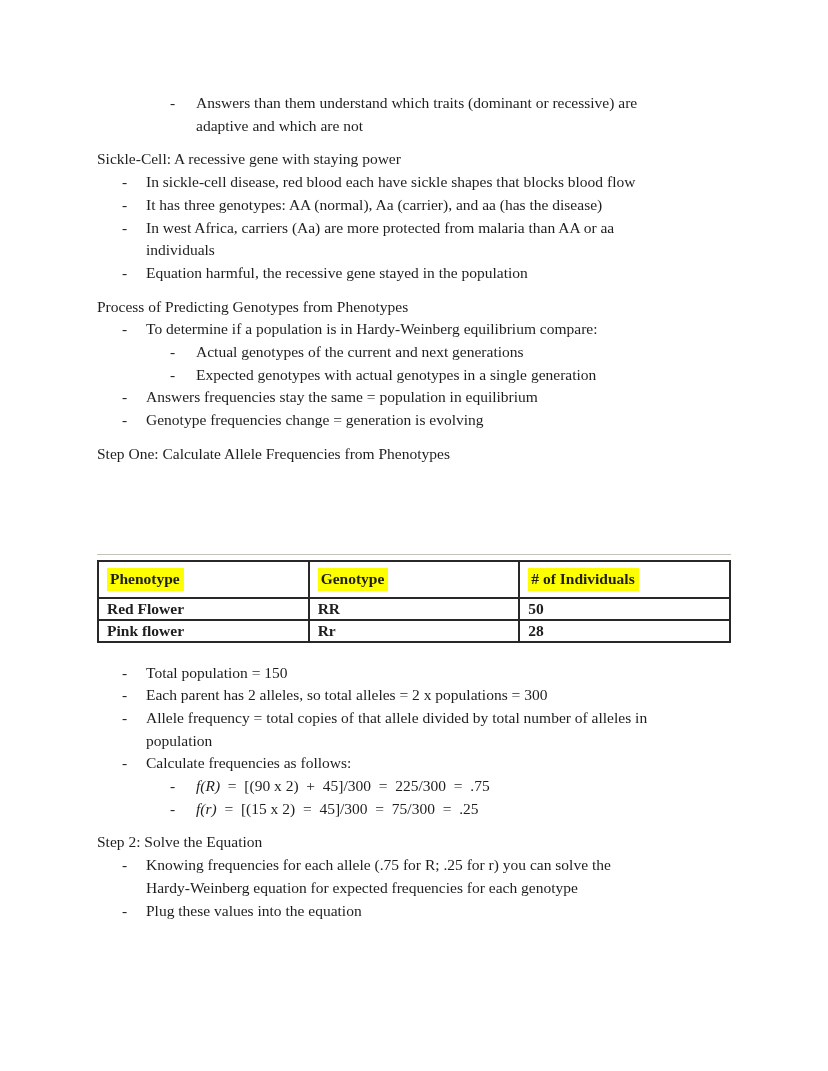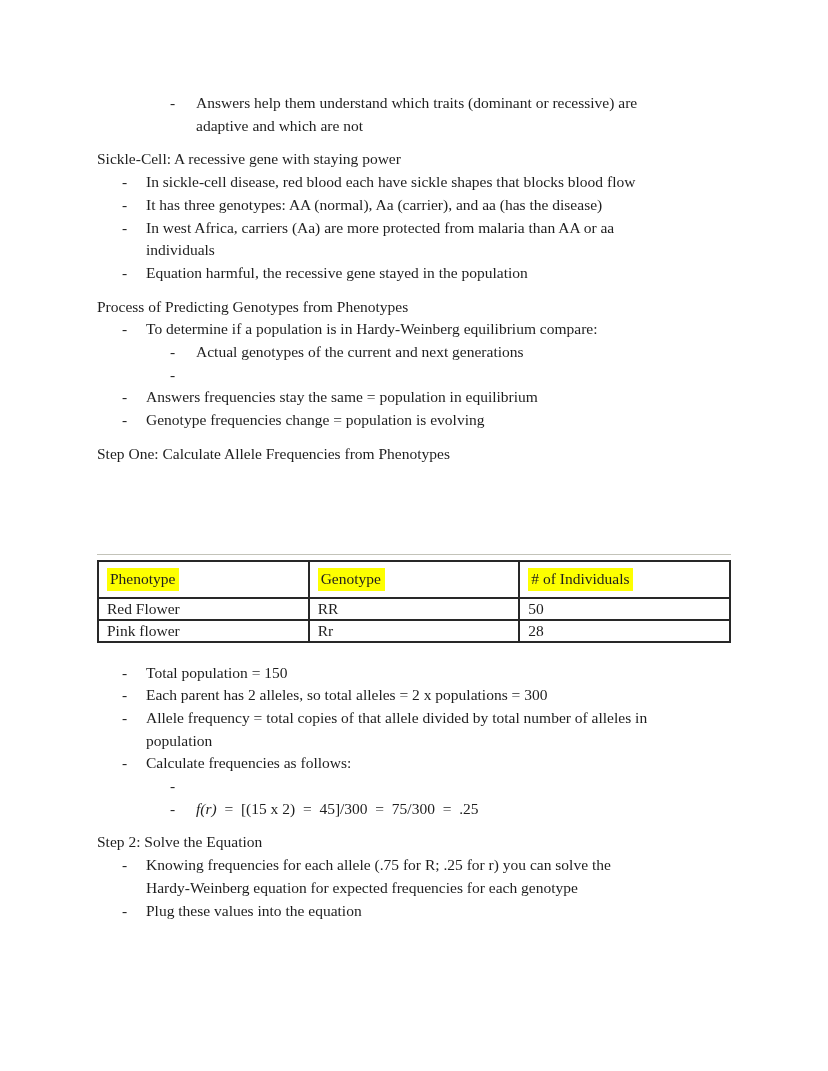--- a/index.html
+++ b/index.html
@@ -45,21 +45,21 @@
     background: #c3c3b9;
     margin-bottom: 5px;
   }
   table.geno {
     width: 100%;
     border-collapse: collapse;
     table-layout: fixed;
   }
   table.geno th, table.geno td {
     border: 2px solid var(--border);
-    font-weight: normal;
+    font-weight: bold;
     text-align: left;
     vertical-align: middle;
     padding: 0 6px 0 8px;
     font-size: 15.5px;
     line-height: 20px;
   }
   table.geno th { height: 37px; }
   table.geno td { height: 18px; }
   .hl {
     display: inline-block;
@@ -67,21 +67,21 @@
     padding: 1px 4px 2px 3px;
   }
 </style>
 </head>
 <body>
 
 <div class="page">
   <div class="content" id="doc">
       <div class="line bullet l2">
         <span class="dash">-</span>
-        <span class="btext">Answers help them understand which traits (dominant or recessive) are
+        <span class="btext">Answers than them understand which traits (dominant or recessive) are
 adaptive and which are not</span>
       </div>
       <div class="line heading">Sickle-Cell: A recessive gene with staying power</div>
       <div class="line bullet l1">
         <span class="dash">-</span>
         <span class="btext">In sickle-cell disease, red blood each have sickle shapes that blocks blood flow</span>
       </div>
       <div class="line bullet l1">
         <span class="dash">-</span>
         <span class="btext">It has three genotypes: AA (normal), Aa (carrier), and aa (has the disease)</span>
@@ -99,28 +99,29 @@
       <div class="line bullet l1">
         <span class="dash">-</span>
         <span class="btext">To determine if a population is in Hardy-Weinberg equilibrium compare:</span>
       </div>
       <div class="line bullet l2">
         <span class="dash">-</span>
         <span class="btext">Actual genotypes of the current and next generations</span>
       </div>
       <div class="line bullet l2">
         <span class="dash">-</span>
+        <span class="btext">Expected genotypes with actual genotypes in a single generation</span>
       </div>
       <div class="line bullet l1">
         <span class="dash">-</span>
         <span class="btext">Answers frequencies stay the same = population in equilibrium</span>
       </div>
       <div class="line bullet l1">
         <span class="dash">-</span>
-        <span class="btext">Genotype frequencies change = population is evolving</span>
+        <span class="btext">Genotype frequencies change = generation is evolving</span>
       </div>
       <div class="line heading">Step One: Calculate Allele Frequencies from Phenotypes</div>
       <div class="table-wrap">
         <div class="artifact-line"></div>
         <table class="geno">
           <thead>
             <tr>
               <th><span class="hl">Phenotype</span></th>
               <th><span class="hl">Genotype</span></th>
               <th><span class="hl"># of Individuals</span></th>
@@ -152,20 +153,21 @@
         <span class="dash">-</span>
         <span class="btext">Allele frequency = total copies of that allele divided by total number of alleles in
 population</span>
       </div>
       <div class="line bullet l1">
         <span class="dash">-</span>
         <span class="btext">Calculate frequencies as follows:</span>
       </div>
       <div class="line bullet l2">
         <span class="dash">-</span>
+        <span class="btext"><i class="flhs">f(R)</i><span class="frhs">  =  [(90 x 2)  +  45]/300  =  225/300  =  .75</span></span>
       </div>
       <div class="line bullet l2">
         <span class="dash">-</span>
         <span class="btext"><i class="flhs">f(r)</i><span class="frhs">  =  [(15 x 2)  =  45]/300  =  75/300  =  .25</span></span>
       </div>
       <div class="line heading">Step 2: Solve the Equation</div>
       <div class="line bullet l1">
         <span class="dash">-</span>
         <span class="btext">Knowing frequencies for each allele (.75 for R; .25 for r) you can solve the
 Hardy-Weinberg equation for expected frequencies for each genotype</span>

